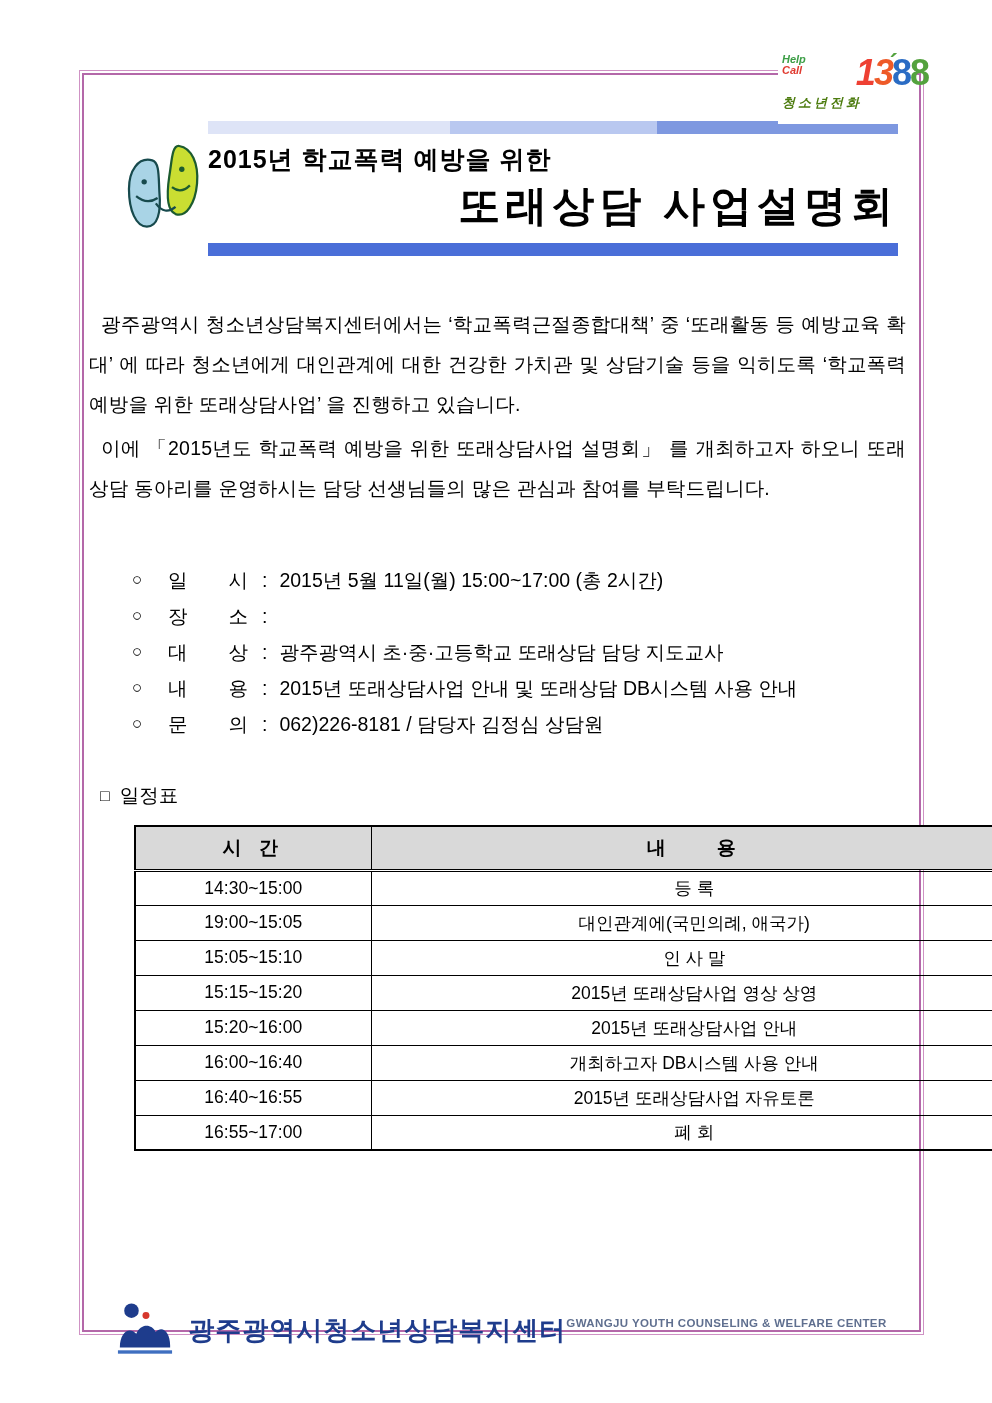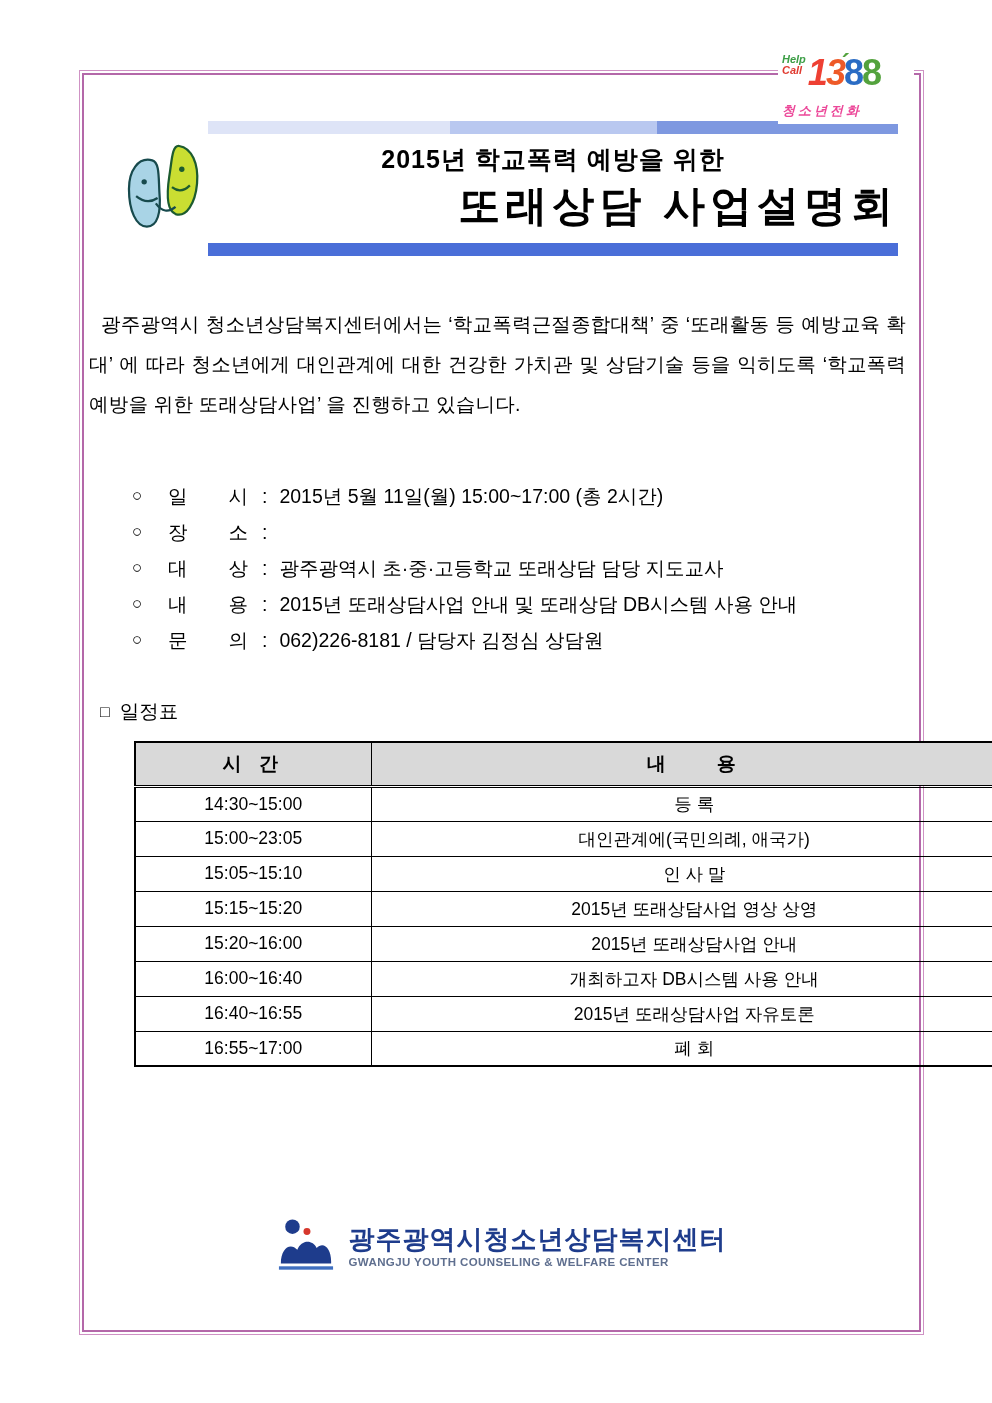--- a/index.html
+++ b/index.html
@@ -9,41 +9,41 @@
   .page { position:relative; width:992px; height:1403px; background:#fff; overflow:hidden; }
 
   
   .frame { position:absolute; left:79px; top:70px; width:845px; height:1265px; border:1px solid #cf92c4; }
   .frame-inner { position:absolute; inset:2px; border:2px solid #b468a9; }
 
   .content { position:absolute; inset:0; padding:0; }
 
   
   .badge-1388 { position:absolute; left:778px; top:52px; width:136px; height:72px; background:#fff; z-index:5; padding:2px 4px; }
-  .badge-row { display:flex; align-items:flex-end; }
+  .badge-row { display:flex; align-items:flex-end;gap:48px; }
   .badge-helpcall { display:flex; flex-direction:column; line-height:11px; margin-right:2px; padding-bottom:14px; font-weight:bold; font-style:italic; font-size:11px; }
   .badge-help { color:#3c9e46; }
   .badge-call { color:#e03b30; }
   .badge-digits { font-weight:bold; font-size:36px; line-height:34px; letter-spacing:-2px; position:relative; }
   .d1 { color:#ee4033; font-style:italic; }
   .d2 { color:#ee5a28; font-style:italic; }
   .d3 { color:#2a6cc4; }
   .d4 { color:#53a23d; }
   .badge-accent { position:absolute; left:34px; top:-10px; color:#53a23d; font-size:24px; font-weight:bold; }
-  .badge-caption { color:#ec4899; font-weight:bold; font-size:13px; letter-spacing:3px; margin-top:12px; font-style:italic; }
+  .badge-caption { color:#4d7c0f; font-weight:bold; font-size:13px; letter-spacing:3px; margin-top:4px; font-style:italic; }
 
   
   .header { display:flex; align-items:flex-start; margin:46px 21px 0 36px; }
   .face-logo { width:86px; flex:none; padding-top:18px; }
   .title-block { flex:1; margin-left:2px; }
   .grad-bar { height:13px; display:flex; }
   .grad-a { width:35%; background:#dee4f7; }
   .grad-b { width:30%; background:#b9c8f0; }
   .grad-c { width:35%; background:#7e98e0; }
-  .hdr-subtitle { text-align:center; font-weight:bold; font-size:25px; letter-spacing:1px; margin-top:9px; }
+  .hdr-subtitle { font-weight:bold; font-size:25px; letter-spacing:1px; margin-top:9px; }
   .hdr-title { text-align:right; font-weight:bold; font-size:42px; letter-spacing:5px; margin-top:2px; }
   .solid-bar { height:13px; background:#4a6ed8; margin-top:9px; }
 
   
   .paras { margin:48px 13px 0 5px; }
   .para { font-size:19.5px; line-height:40px; text-align:justify; letter-spacing:0.2px; text-indent:12px; }
   .para + .para { margin-top:4px; }
 
   
   .info-list { margin:54px 0 0 48px; }
@@ -62,21 +62,21 @@
   table.sched td { border:1px solid #000; height:35px; text-align:center; font-size:17.5px; white-space:pre; }
   table.sched { border:2px solid #000; outline:none; }
   table.sched tr > *:first-child { border-left:2px solid #000; }
   table.sched tr > *:last-child { border-right:2px solid #000; }
   table.sched tr:last-child td { border-bottom:2px solid #000; }
   table.sched th { border-top:2px solid #000; }
 
   
   .footer { display:flex; justify-content:center; align-items:center; margin-top:148px; }
   .footer-mark { width:58px; height:62px; margin-right:14px; flex:none; }
-  .footer-texts { display:flex; flex-direction:column; }
+  .footer-texts { display:flex; flex-direction:row; }
   .footer-kr { color:#1e3c8c; font-weight:bold; font-size:26px; letter-spacing:1px; line-height:30px; }
   .footer-en { color:#5f6f8f; font-weight:bold; font-size:11.5px; letter-spacing:0.4px; margin-top:2px; white-space:pre; }
 </style>
 </head>
 <body>
 
 <div class="page">
 
   <div class="badge-1388">
     <div class="badge-row">
@@ -117,20 +117,21 @@
                 <div class="grad-c"></div>
             </div>
             <div class="hdr-subtitle">2015년 학교폭력 예방을 위한</div>
             <div class="hdr-title">또래상담 사업설명회</div>
             <div class="solid-bar"></div>
           </div>
         </div>
 
         <div class="paras">
           <p class="para">광주광역시 청소년상담복지센터에서는 ‘학교폭력근절종합대책’ 중 ‘또래활동 등 예방교육 확대’ 에 따라 청소년에게 대인관계에 대한 건강한 가치관 및 상담기술 등을 익히도록 ‘학교폭력 예방을 위한 또래상담사업’ 을 진행하고 있습니다.</p>
+          <p class="para">이에 「2015년도 학교폭력 예방을 위한 또래상담사업 설명회」 를 개최하고자 하오니 또래상담 동아리를 운영하시는 담당 선생님들의 많은 관심과 참여를 부탁드립니다.</p>
         </div>
 
         <div class="info-list">
           <div class="info-item">
             <span class="info-marker">○</span>
             <span class="info-label">
                 <span>일</span>
                 <span>시</span>
               </span>
             <span class="info-colon">:</span>
@@ -188,21 +189,21 @@
               <th>시 간</th>
               <th>내    용</th>
             </tr>
           </thead>
           <tbody>
             <tr>
                 <td>14:30~15:00</td>
                 <td>등 록</td>
               </tr>
             <tr>
-                <td>15:00~23:05</td>
+                <td>19:00~15:05</td>
                 <td>대인관계에(국민의례, 애국가)</td>
               </tr>
             <tr>
                 <td>15:05~15:10</td>
                 <td>인 사 말</td>
               </tr>
             <tr>
                 <td>15:15~15:20</td>
                 <td>2015년 또래상담사업 영상 상영</td>
               </tr>

